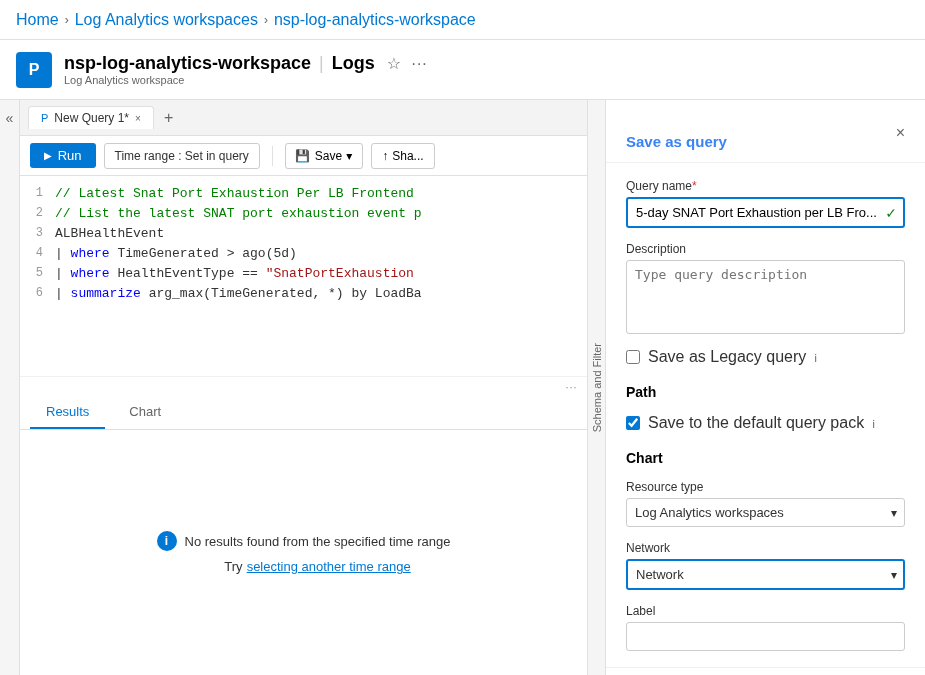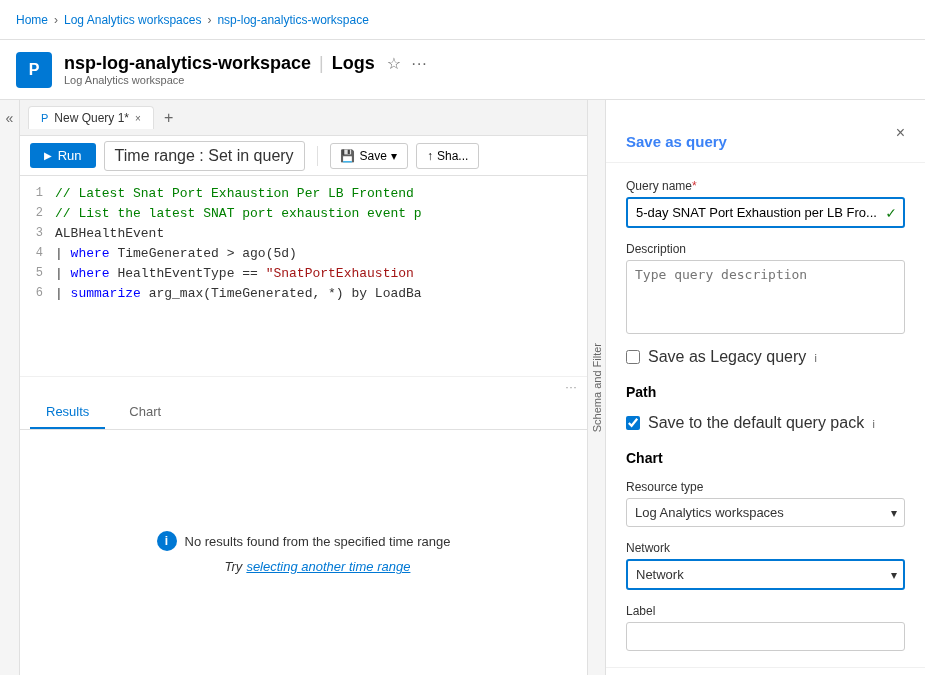--- a/index.html
+++ b/index.html
@@ -1,20 +1,20 @@
 <!DOCTYPE html>
 <html><head>
   <meta charset="utf-8">
   <style>
     * { box-sizing: border-box; margin: 0; padding: 0; }
     body { font-family: 'Segoe UI', sans-serif; font-size: 13px; background: #fff; color: #333; width: 925px; height: 675px; overflow: hidden; display: flex; flex-direction: column; }
 
     
     .top-nav { height: 40px; background: #fff; border-bottom: 1px solid #e0e0e0; display: flex; align-items: center; padding: 0 16px; gap: 6px; }
-    .breadcrumb-item { color: #0078d4; font-size: 12px; cursor: pointer; }
+    .breadcrumb-item { color: #0078d4; font-size: 16px; cursor: pointer; }
     .breadcrumb-separator { color: #666; font-size: 12px; }
     .breadcrumb-item.current { color: #0078d4; }
 
     
     .workspace-header { height: 60px; background: #fff; border-bottom: 1px solid #e0e0e0; display: flex; align-items: center; padding: 0 16px; gap: 12px; }
     .workspace-icon { width: 36px; height: 36px; background: #0078d4; border-radius: 4px; display: flex; align-items: center; justify-content: center; color: white; font-size: 16px; font-weight: bold; }
     .workspace-title-group {}
     .workspace-title { font-size: 18px; font-weight: 600; color: #000; }
     .workspace-subtitle { font-size: 11px; color: #666; }
     .workspace-pipe { color: #ccc; margin: 0 4px; font-size: 18px; }
@@ -35,21 +35,21 @@
     
     .tab-bar { height: 36px; background: #f3f3f3; border-bottom: 1px solid #e0e0e0; display: flex; align-items: center; padding: 0 8px; gap: 4px; }
     .tab { display: flex; align-items: center; gap: 6px; padding: 4px 12px; background: #fff; border: 1px solid #e0e0e0; border-bottom: none; border-radius: 4px 4px 0 0; font-size: 12px; cursor: pointer; }
     .tab-close { color: #666; font-size: 10px; cursor: pointer; }
     .tab-add { color: #666; font-size: 16px; cursor: pointer; padding: 0 6px; }
 
     
     .toolbar { height: 40px; border-bottom: 1px solid #e0e0e0; display: flex; align-items: center; padding: 0 10px; gap: 8px; }
     .run-btn { background: #0078d4; color: white; border: none; border-radius: 3px; padding: 5px 14px; font-size: 13px; cursor: pointer; display: flex; align-items: center; gap: 6px; }
     .run-icon { font-size: 10px; }
-    .time-range-btn { border: 1px solid #ccc; background: #fff; padding: 5px 10px; border-radius: 3px; font-size: 16px; cursor: pointer; color: #333; }
+    .time-range-btn { border: 1px solid #ccc; background: #fff; padding: 5px 10px; border-radius: 3px; font-size: 12px; cursor: pointer; color: #333; }
     .toolbar-sep { width: 1px; height: 20px; background: #e0e0e0; margin: 0 4px; }
     .save-btn { border: 1px solid #ccc; background: #fff; padding: 5px 10px; border-radius: 3px; font-size: 12px; cursor: pointer; display: flex; align-items: center; gap: 4px; }
     .share-btn { border: 1px solid #ccc; background: #fff; padding: 5px 10px; border-radius: 3px; font-size: 12px; cursor: pointer; display: flex; align-items: center; gap: 4px; }
 
     
     .code-editor { flex: 1; background: #fff; padding: 10px 0; overflow: auto; font-family: 'Consolas', 'Courier New', monospace; font-size: 13px; min-height: 150px; max-height: 200px; }
     .code-line { display: flex; align-items: flex-start; min-height: 20px; }
     .line-num { width: 35px; text-align: right; padding-right: 12px; color: #999; font-size: 12px; user-select: none; flex-shrink: 0; }
     .line-content { flex: 1; white-space: nowrap; }
     .kw-comment { color: #008000; }
@@ -203,21 +203,21 @@
     <div class="result-tabs">
       <div class="result-tab active">Results</div>
       <div class="result-tab">Chart</div>
     </div>
 
     <div class="results-area">
       <div class="no-results-row">
         <div class="info-icon-circle">i</div>
         <span class="no-results-text">No results found from the specified time range</span>
       </div>
-      <div style="display:flex;align-items:center;gap:4px;padding-left:28px;font-style:italic;">
+      <div style="display:flex;align-items:center;gap:4px;padding-left:28px;">
         <span>Try</span>
         <a class="time-range-link">selecting another time range</a>
       </div>
     </div>
   </div>
 
   <div class="schema-sidebar">
     <span class="schema-label">Schema and Filter</span>
   </div>
 

